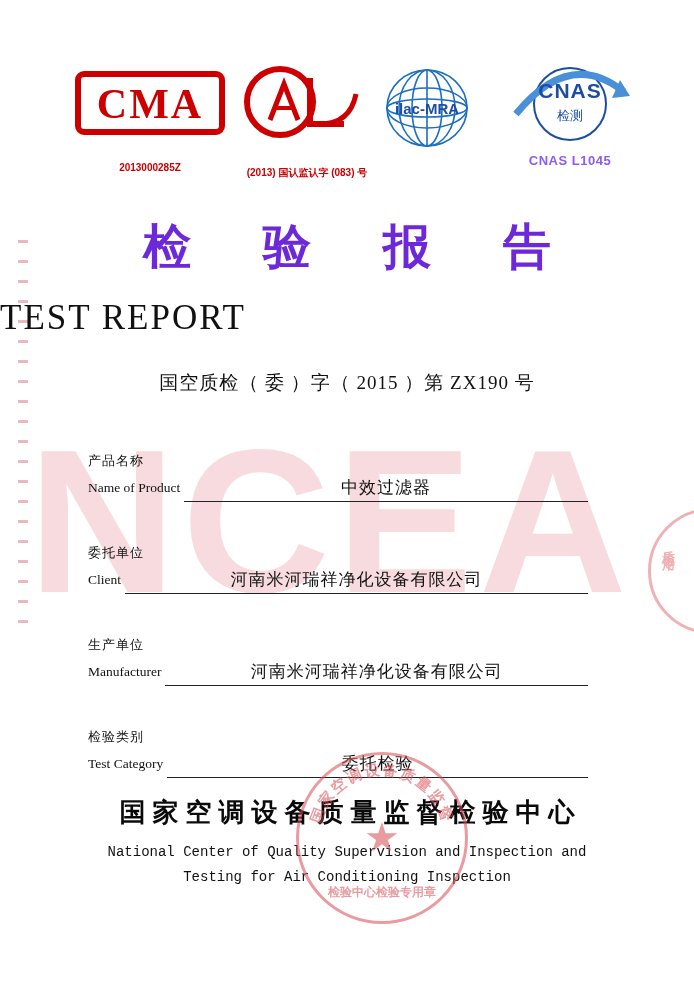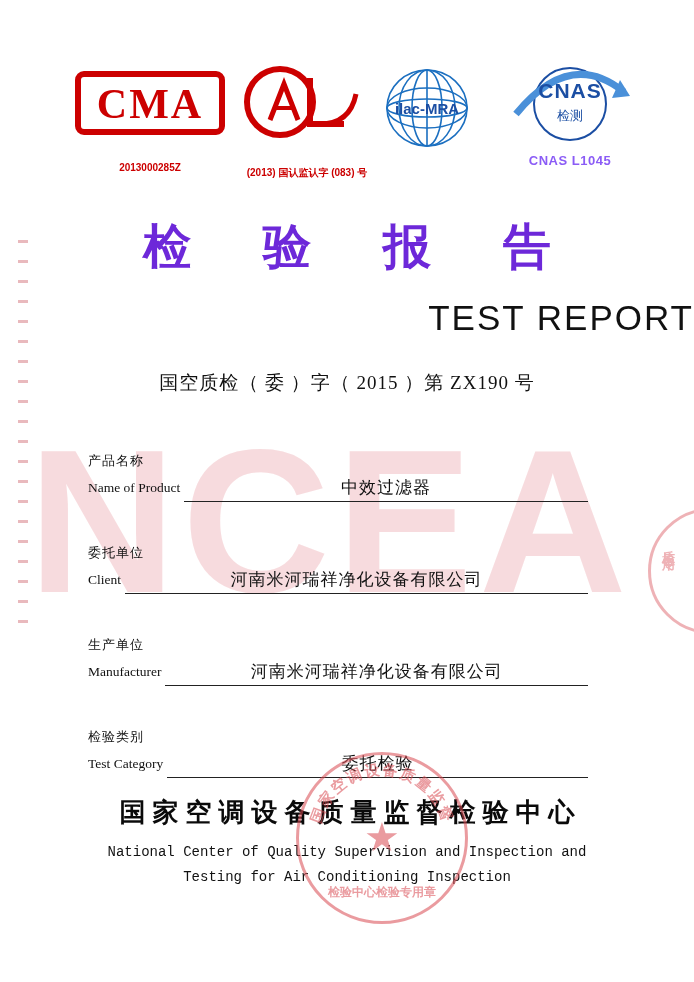--- a/index.html
+++ b/index.html
@@ -98,22 +98,22 @@
     letter-spacing: 30px;
     text-indent: 30px;
     color: #6d28d9;
     z-index: 2;
   }
   .title-en {
     position: absolute;
     top: 298px;
     left: 0;
     width: 694px;
-    text-align: right;
-    font-family: Liberation Sans, sans-serif;
+    text-align: left;
+    font-family: Liberation Serif, serif;
     font-size: 35px;
     letter-spacing: 2px;
     color: #111;
     z-index: 2;
   }
   .doc-number {
     position: absolute;
     top: 370px;
     left: 0;
     width: 694px;

